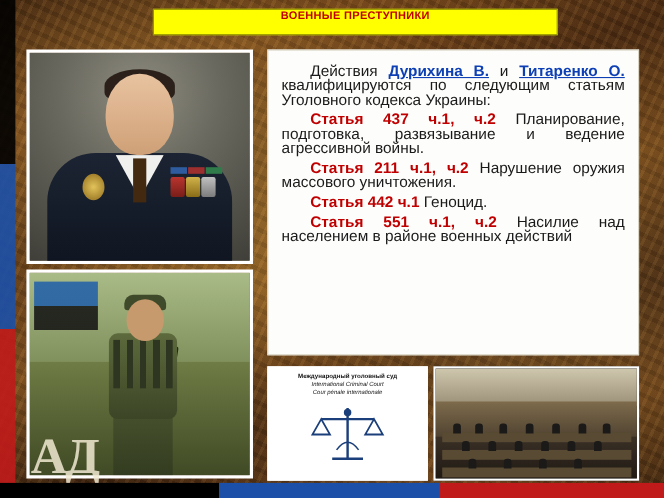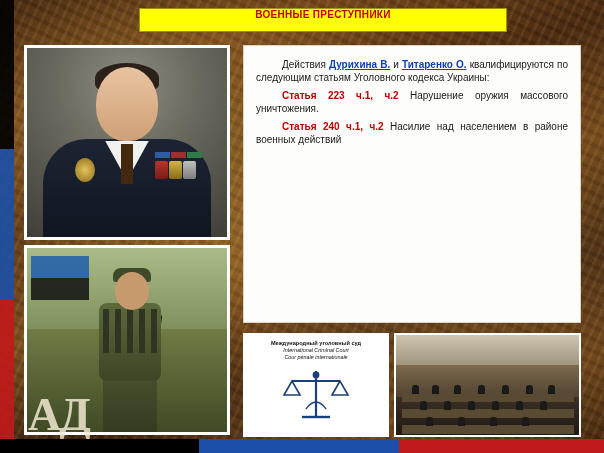--- a/index.html
+++ b/index.html
@@ -96,21 +96,21 @@
     letter-spacing:-2px;opacity:.85;font-family:"Liberation Serif", serif;}
 
   
   .text-panel{
     position:absolute;left:243px;top:45px;width:338px;height:278px;
     background:#fdfdfb;border:1px solid #d9d4c4;
     box-sizing:border-box;padding:12px 12px 6px 12px;
     z-index:4;
   }
   .text-panel p{
-    margin:0 0 5px 0;font-size:10px;line-height:13px;color:#1a1a1a;
+    margin:0 0 5px 0;font-size:14px;line-height:13px;color:#1a1a1a;
     text-align:justify;
   }
   .p-indent{text-indent:26px;}
   .nm{color:#0d3fb5;font-weight:bold;text-decoration:underline;}
   .art{color:#c00000;font-weight:bold;}
   .center-red{
     text-align:center;color:#d00000;font-weight:bold;font-size:12.5px;
     margin-top:9px !important;
   }
 
@@ -185,29 +185,35 @@
     <div class="sol-head"></div>
   </div>
 
   <div class="ad-logo">АД</div>
 
   <div class="text-panel">
     <p class="p-indent">
       <span>Действия </span><span class="nm">Дурихина В.</span><span> и </span><span class="nm">Титаренко О.</span><span> квалифицируются по следующим статьям Уголовного кодекса Украины:</span>
     </p>
 
-
-
-    <p class="p-indent">
-      <span class="art">Статья 223</span><span class="art"> ч.1, ч.2</span><span> Нарушение оружия массового уничтожения.</span>
-    </p>
-
-
-    <p class="p-indent">
-      <span class="art">Статья 240</span><span class="art"> ч.1, ч.2</span><span> Насилие над населением в районе военных действий</span>
+    <p class="p-indent">
+      <span class="art">Статья 437</span><span class="art"> ч.1, ч.2</span><span> Планирование, подготовка, развязывание и ведение агрессивной войны.</span>
+    </p>
+
+
+    <p class="p-indent">
+      <span class="art">Статья 211</span><span class="art"> ч.1, ч.2</span><span> Нарушение оружия массового уничтожения.</span>
+    </p>
+
+    <p class="p-indent">
+      <span class="art">Статья 442</span><span class="art"> ч.1</span><span> Геноцид.</span>
+    </p>
+
+    <p class="p-indent">
+      <span class="art">Статья 551</span><span class="art"> ч.1, ч.2</span><span> Насилие над населением в районе военных действий</span>
     </p>
 
   </div>
 
   <div class="bot-img" id="icc-logo">
     <div class="icc-title">
       <span>Международный уголовный суд</span>
       <em>International Criminal Court</em>
       <em>Cour pénale internationale</em>
     </div>

